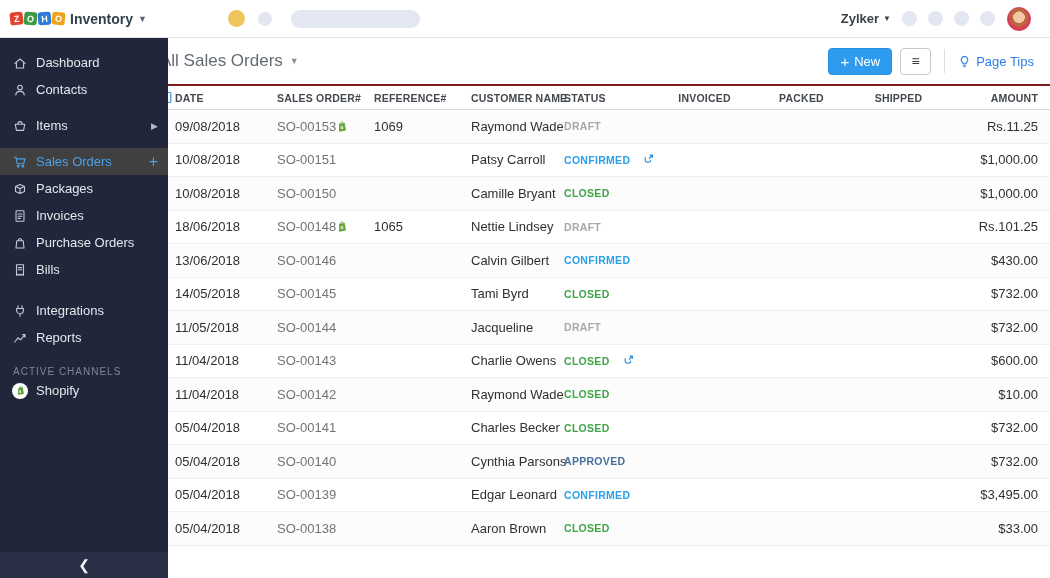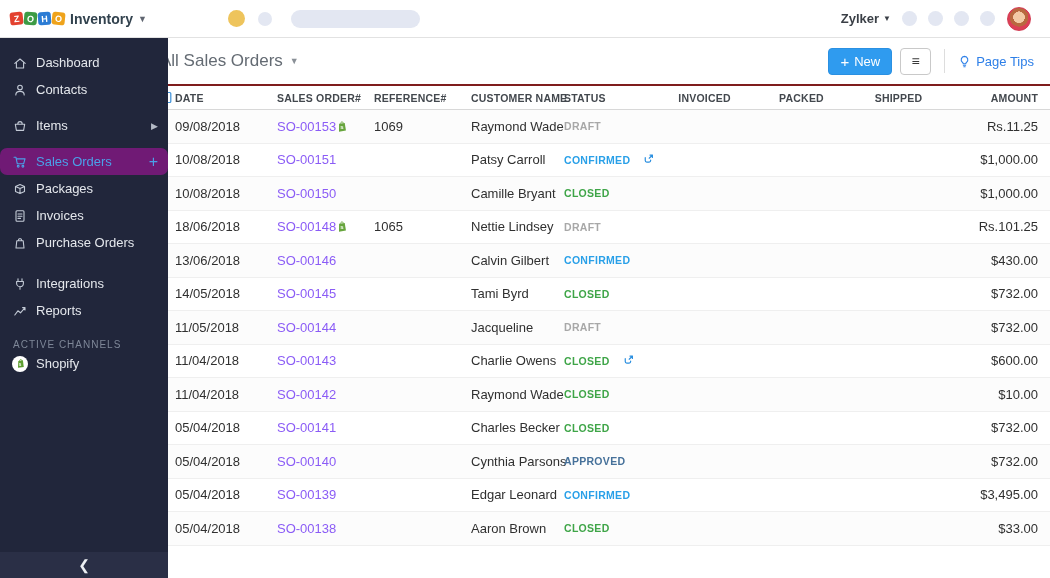--- a/index.html
+++ b/index.html
@@ -43,21 +43,21 @@
   .sidebar {
     position:absolute; left:0; top:38px; bottom:0; width:168px;
     background:#21263b; color:#e4e7ec; z-index:2; display:flex; flex-direction:column;
   }
   .side-item {
     height:27px; flex:none; display:flex; align-items:center; padding:0 10px 0 13px;
     font-size:13px; cursor:pointer; white-space:nowrap;
   }
   .side-item .sicon { width:14px; height:14px; flex:none; margin-right:9px; display:flex; align-items:center; justify-content:center; }
   .side-item svg { stroke:#c3cad6; fill:none; stroke-width:1.1; stroke-linecap:round; stroke-linejoin:round; }
-  .side-item.selected { background:#701a75; color:#4ba0e8;border-radius:7px; }
+  .side-item.selected { background:#404040; color:#4ba0e8; }
   .side-item.selected svg { stroke:#4ba0e8; }
   .gap-sm { margin-top:9px; }
   .gap-lg { margin-top:14px; }
   .side-plus { margin-left:auto; color:#4ba0e8; font-size:16px; font-weight:normal; line-height:1; }
   .side-arrow { margin-left:auto; color:#b4bac6; font-size:9px; }
   .section-label {
     font-size:10px; letter-spacing:1px; color:#7e8798; padding-left:13px;
     margin-top:15px; 
   }
   .shopify-circ {
@@ -104,21 +104,21 @@
   .trow { height:33.5px; border-bottom:1px solid #efefef; font-size:13px; background:#fff; }
   .trow:nth-child(odd) { background:#fcfcfc; }
   .cell { white-space:nowrap; }
   .cell.center { justify-self:center; }
   .cell.right { justify-self:end; padding-right:12px; }
   .selectall-wrap { padding-left:12px; display:flex; align-items:center; }
   .checkbox {
     width:13px; height:13px; border:1px solid #c6c6c6; border-radius:3px; background:#fff;
     margin-left:11px; cursor:pointer;
   }
-  .so-link { color:#8b5cf6; cursor:pointer; display:inline-flex; align-items:center; gap:0; }
+  .so-link { color:#737373; cursor:pointer; display:inline-flex; align-items:center; gap:0; }
   .status-cell { font-size:10.5px; font-weight:bold; letter-spacing:0.3px; display:flex; align-items:center; }
   .status-text { white-space:nowrap; }
   .backorder-wrap { margin-left:12px; display:flex; align-items:center; }
   .dot { width:7px; height:7px; border-radius:50%; }
   .dot-empty { background:#e9e9e9; }
   .dot-blue { background:#2196f3; }
   .dot-green { background:#4caf50; }
   .dot-half { background:linear-gradient(90deg,#2196f3 0 50%, #e9e9e9 50% 100%); }
   .amount-cell { color:#303030; }
 </style>
@@ -209,20 +209,28 @@
     </span>
     <span>Invoices</span>
   </div>
   <div class="side-item">
     <span class="sicon">
       <svg width="14" height="14" viewBox="0 0 14 14">
           <path d="M3.8 4.8h6.4l.8 7.2H3zM5.3 4.6c0-2.6 3.4-2.6 3.4 0"></path>
         </svg>
     </span>
     <span>Purchase Orders</span>
+  </div>
+  <div class="side-item">
+    <span class="sicon">
+      <svg width="14" height="14" viewBox="0 0 14 14">
+          <path d="M3.5 1.8h7v10.4l-1.2-.9-1.1.9-1.2-.9-1.2.9-1.1-.9-1.2.9zM5.3 4.6h3.4M5.3 6.8h3.4"></path>
+        </svg>
+    </span>
+    <span>Bills</span>
   </div>
   <div class="side-item gap-lg">
     <span class="sicon">
       <svg width="14" height="14" viewBox="0 0 14 14">
           <path d="M5 1.8v2.7M9 1.8v2.7M3.6 4.5h6.8v1.8a3.4 3.4 0 0 1-6.8 0zM7 9.8v2.4"></path>
         </svg>
     </span>
     <span>Integrations</span>
   </div>
   <div class="side-item">

